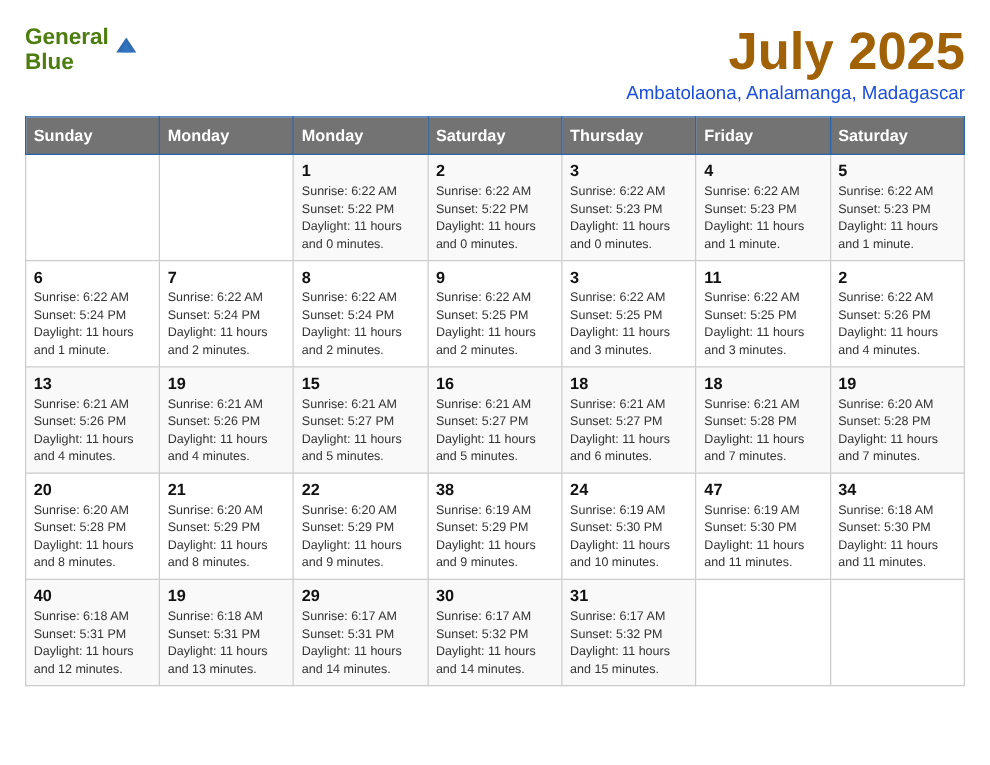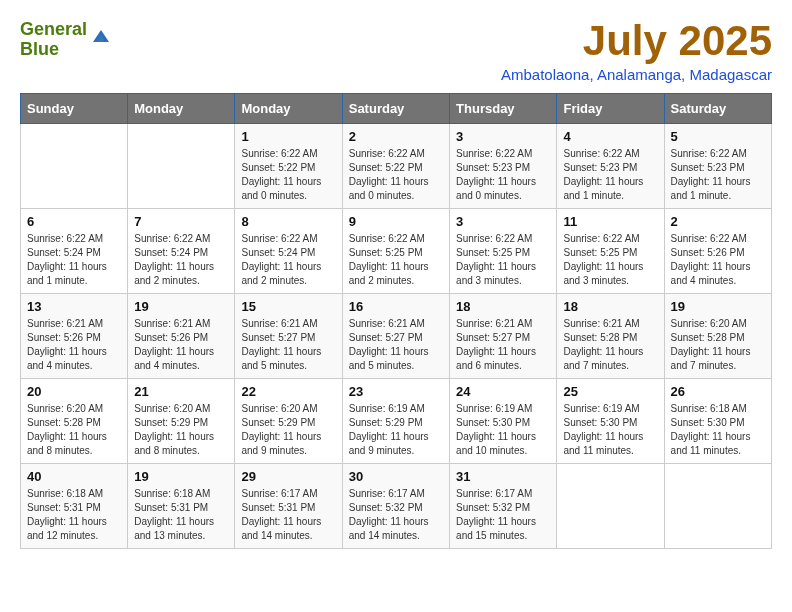--- a/index.html
+++ b/index.html
@@ -224,33 +224,33 @@
         </td>
         <td>
           <span class="day-num">21</span>
           <div class="cell-info">Sunrise: 6:20 AM<br>Sunset: 5:29 PM<br>Daylight: 11 hours and 8 minutes.</div>
         </td>
         <td>
           <span class="day-num">22</span>
           <div class="cell-info">Sunrise: 6:20 AM<br>Sunset: 5:29 PM<br>Daylight: 11 hours and 9 minutes.</div>
         </td>
         <td>
-          <span class="day-num">23</span>
+          <span class="day-num">38</span>
           <div class="cell-info">Sunrise: 6:19 AM<br>Sunset: 5:29 PM<br>Daylight: 11 hours and 9 minutes.</div>
         </td>
         <td>
           <span class="day-num">24</span>
           <div class="cell-info">Sunrise: 6:19 AM<br>Sunset: 5:30 PM<br>Daylight: 11 hours and 10 minutes.</div>
         </td>
         <td>
-          <span class="day-num">25</span>
+          <span class="day-num">47</span>
           <div class="cell-info">Sunrise: 6:19 AM<br>Sunset: 5:30 PM<br>Daylight: 11 hours and 11 minutes.</div>
         </td>
         <td>
-          <span class="day-num">26</span>
+          <span class="day-num">34</span>
           <div class="cell-info">Sunrise: 6:18 AM<br>Sunset: 5:30 PM<br>Daylight: 11 hours and 11 minutes.</div>
         </td>
       </tr>
       <tr>
         <td>
           <span class="day-num">40</span>
           <div class="cell-info">Sunrise: 6:18 AM<br>Sunset: 5:31 PM<br>Daylight: 11 hours and 12 minutes.</div>
         </td>
         <td>
           <span class="day-num">19</span>

